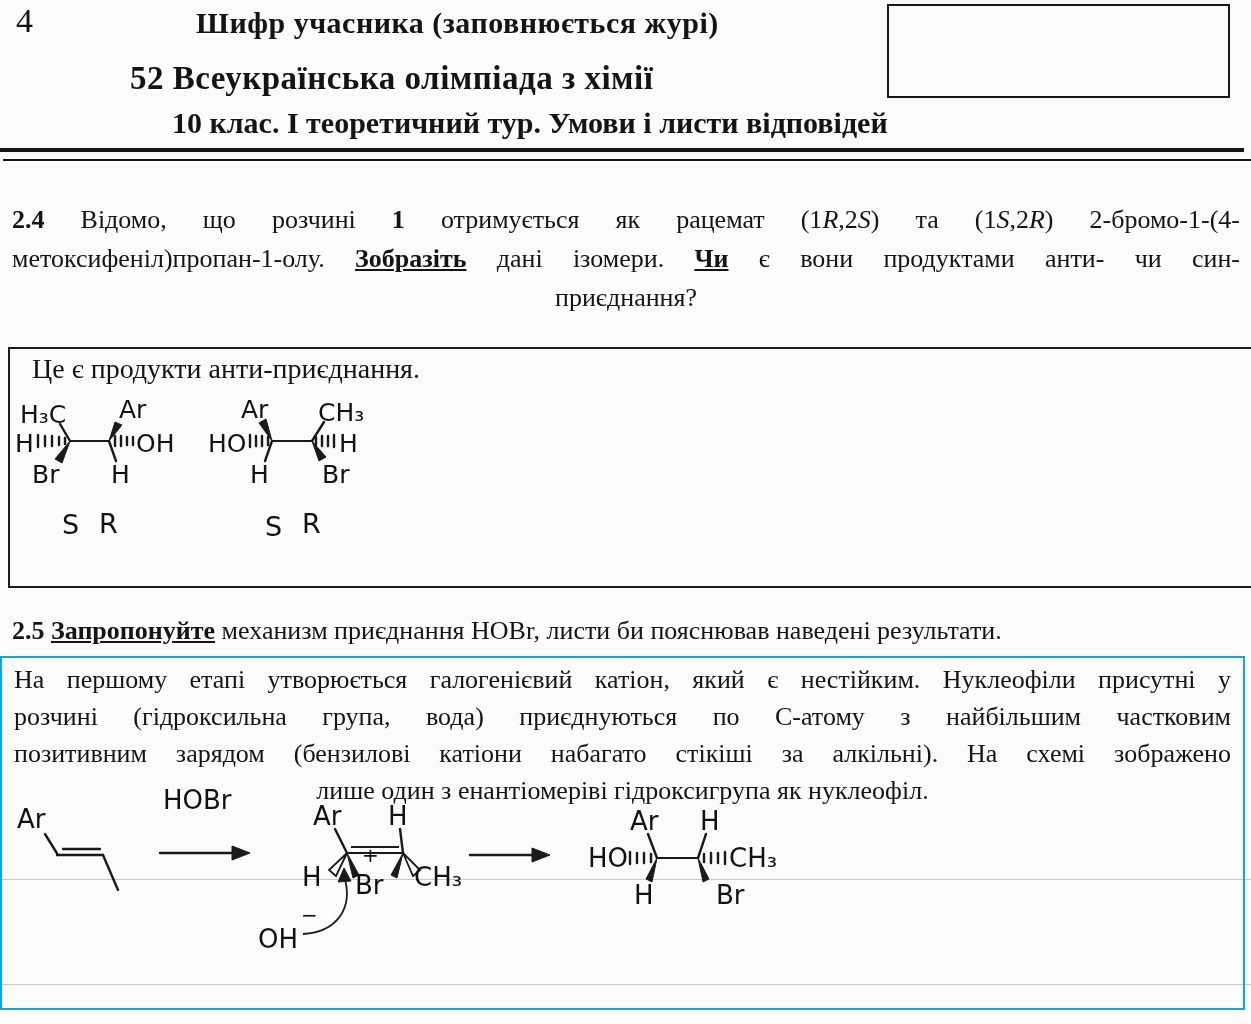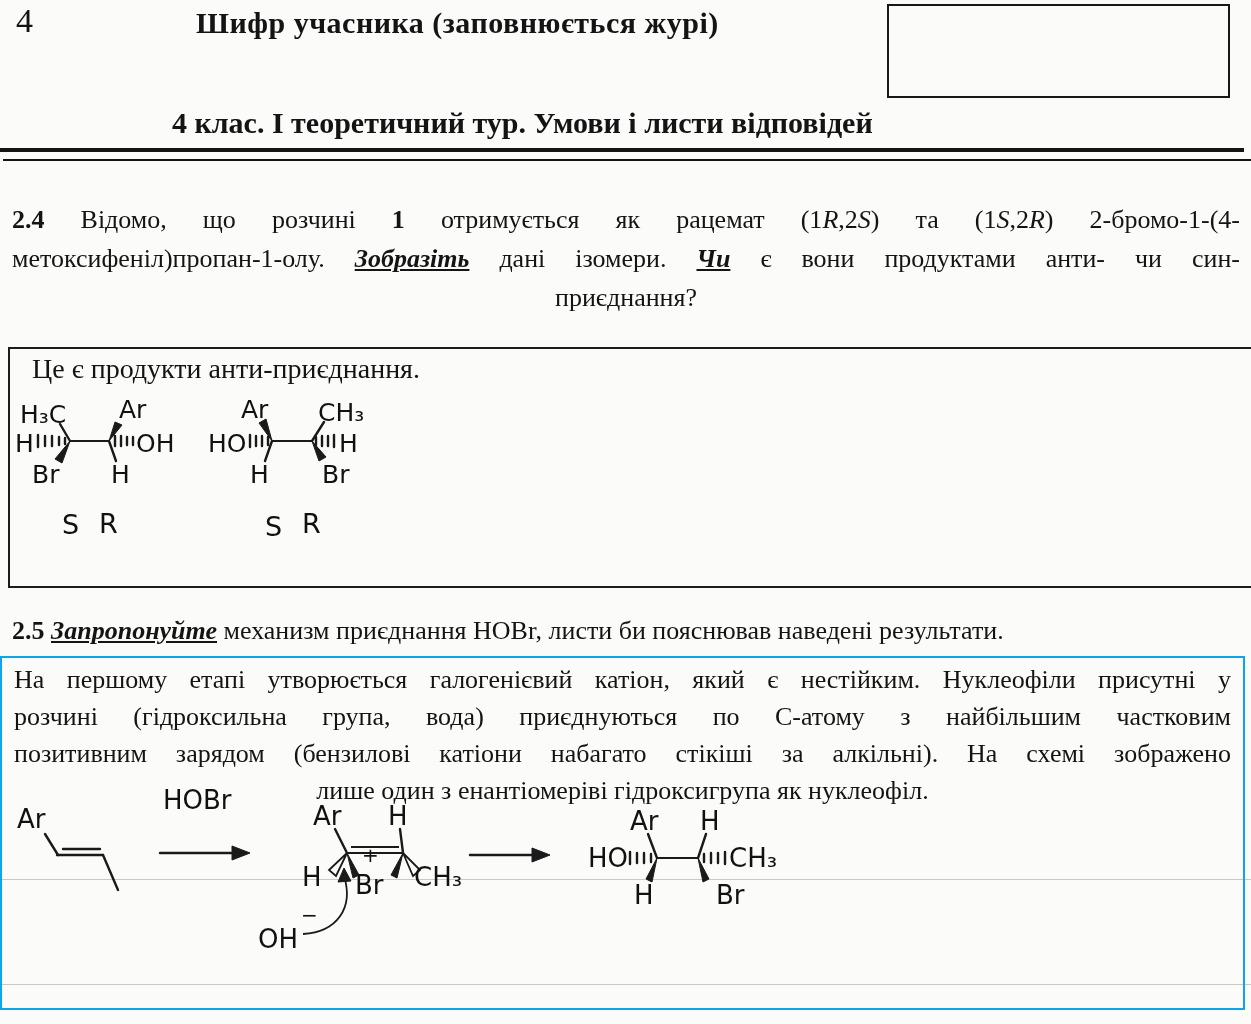--- a/index.html
+++ b/index.html
@@ -15,21 +15,21 @@
   #title{left:130px;top:60px;font-size:33px;font-weight:700;letter-spacing:.5px;}
   #subtitle{left:172px;top:106px;font-size:30px;font-weight:700;}
   #rule-thick{left:0;top:148px;width:1244px;height:4px;background:#141414;}
   #rule-thin{left:3px;top:159px;width:1248px;height:2px;background:#141414;}
   #q24{left:12px;top:200px;width:1228px;font-size:26px;line-height:39px;}
   #q25{left:12px;top:616px;width:1232px;font-size:26px;}
   .jline{text-align:justify;text-align-last:justify;}
   .lline{text-align:center;}
   .b{font-weight:700;}
   .i{font-style:italic;}
-  .biu{font-weight:700;font-style:italic;text-decoration:underline;}
+  .biu{font-weight:700;text-decoration:underline;}
   #box24{left:8px;top:347px;width:1233px;height:237px;border:2px solid #1c1c1c;padding-left:12px;}
   #box24 .statement{margin:4px 0 0 10px;font-size:28px;}
   #svg24{position:absolute;left:2px;top:42px;}
   #box25{left:0;top:656px;width:1241px;height:350px;border:2px solid #0ea5e9;}
   #a25-text{margin:3px 12px 0 12px;font-size:26px;line-height:37px;}
   #svg25{position:absolute;left:8px;top:118px;}
   
   .bond{stroke:#1a1a1a;stroke-width:2.4;fill:none;stroke-linecap:round;}
   .thin{stroke:#1a1a1a;stroke-width:1.8;fill:none;}
   .hash{stroke:#1a1a1a;stroke-width:2.4;stroke-linecap:round;}
@@ -44,21 +44,22 @@
 <body>
 
 <div id="page">
 
   <div class="ruled-line" style="top:879px;"></div>
   <div class="ruled-line" style="top:984px;"></div>
 
   <div id="page-num" class="abs">4</div>
   <div id="cipher-label" class="abs">Шифр учасника (заповнюється журі)</div>
   <div id="code-box" class="abs"></div>
-  <div id="subtitle" class="abs">4 клас. І теоретичний тур. Умови і листи відповідей</div>
+  <div id="title" class="abs">52 Всеукраїнська олімпіада з хімії</div>
+  <div id="subtitle" class="abs">10 клас. І теоретичний тур. Умови і листи відповідей</div>
   <div id="rule-thick" class="abs"></div>
   <div id="rule-thin" class="abs"></div>
 
   <div id="q24" class="abs">
     <div class="jline"><span class="b">2.4</span><span> Відомо, що розчині </span><span class="b">1</span><span> отримується як рацемат (1</span><span class="i">R</span><span>,2</span><span class="i">S</span><span>) та (1</span><span class="i">S</span><span>,2</span><span class="i">R</span><span>) 2-бромо-1-(4-</span></div>
     <div class="jline"><span>метоксифеніл)пропан-1-олу. </span><span class="biu">Зобразіть</span><span> дані ізомери. </span><span class="biu">Чи</span><span> є вони продуктами анти- чи син-</span></div>
     <div class="lline"><span>приєднання?</span></div>
   </div>
 
   <div id="box24" class="abs">

